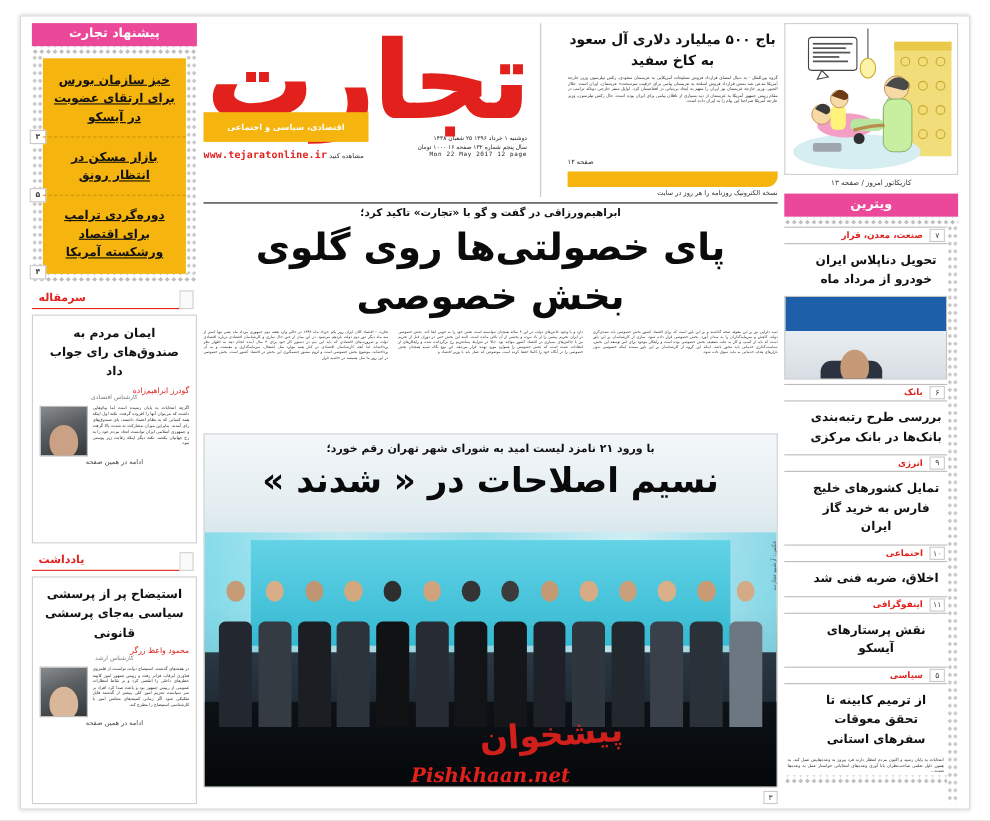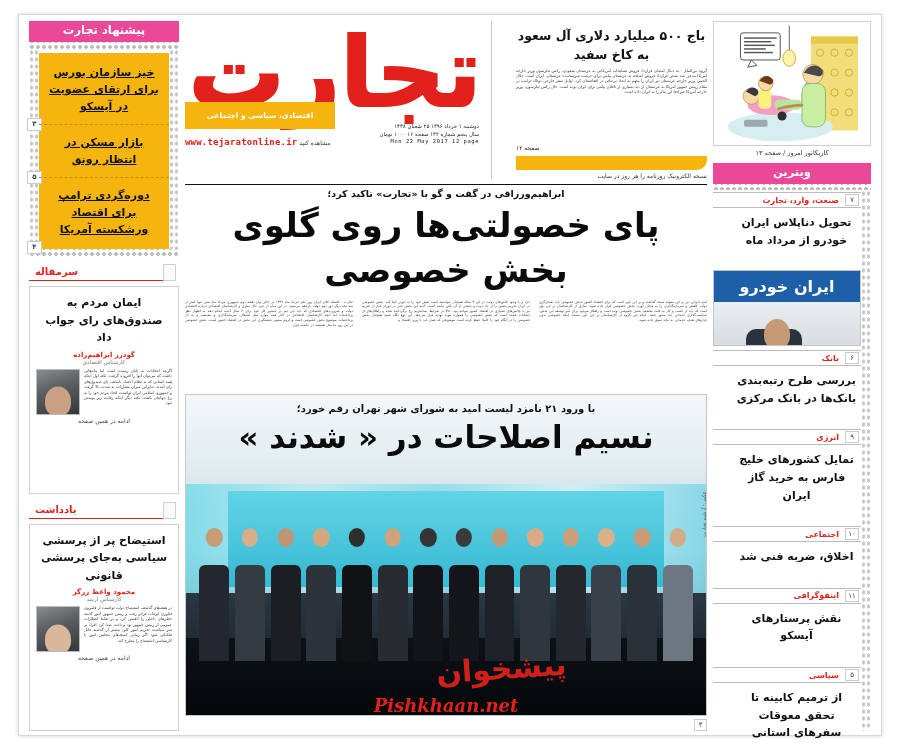--- a/index.html
+++ b/index.html
@@ -94,21 +94,21 @@
   }
   .edi-title .sq { width:13px; border:1px solid #cfcfcf; background:#fafafa; margin-right:3px;}
   .edi-card {
     border:1px solid #cfcfcf; margin-top:5px; padding:7px 6px 8px 6px;
     background:#fff; flex:1; min-height:0; overflow:hidden;
   }
   .edi-h {
     font-size:11px; font-weight:bold; line-height:1.6; text-align:center; color:#111;
     margin-bottom:4px;
   }
-  .edi-by { font-size:7px; color:#e2211c; text-align:center; font-weight:bold; }
+  .edi-by { font-size:7px; color:#e2211c; font-weight:normal; }
   .edi-role { font-size:5.5px; color:#7a7a7a; text-align:center; margin-bottom:3px; }
   .edi-portrait {
     float:left; width:44px; height:46px; margin:1px 4px 2px 0;
     background:linear-gradient(160deg,#8a8d8f 0%,#5d6164 40%,#33373a 100%);
     border:1px solid #bbb;
     position:relative; overflow:hidden;
   }
   .edi-portrait::after{
     content:""; position:absolute; left:50%; top:46%;
     transform:translate(-50%,-12%);
@@ -137,21 +137,21 @@
     margin-top:2px; padding:1px 2px;
   }
   .vit-row .pg {
     width:14px; height:12px; border:1px solid #cacaca; background:#fff;
     font-size:7px; color:#444; display:flex; align-items:center; justify-content:center;
     flex:0 0 14px;
   }
   .vit-row .cat { color:#e2211c; font-size:8px; font-weight:bold; flex:1; text-align:right; padding-right:2px;}
   .vit-h {
     font-size:11px; font-weight:bold; line-height:1.6; text-align:center;
-    color:#111; padding:6px 4px 20px 4px;margin-left:19px;
+    color:#111; padding:6px 4px 5px 4px;margin-left:19px;
   }
   .vit-body { display:flex; }
   .vit-photo {
     height:76px; margin:1px 0 4px 0; border:1px solid #c4c4c4;
     background:linear-gradient(#1d5fa8,#1d5fa8 42%,#e9eef2 42%,#d7dde2 100%);
     position:relative; overflow:hidden; flex:1;
   }
   .vit-photo .brandtxt {
     position:absolute; top:6px; right:0; left:0; text-align:center;
     color:#fff; font-weight:bold; font-size:16px; letter-spacing:-1px;
@@ -333,25 +333,24 @@
 
       <div class="sec-head">ویترین</div>
       <div class="dotrow"></div>
 
       <div class="vit-body" style="flex:1 1 auto; min-height:0;">
         <div class="dotcol"></div>
         <div class="vit-list" style="flex:1; min-width:0;">
 
           <div class="vit-row">
             <div class="pg">۷</div>
-            <div class="cat">صنعت، وارد، تجارت</div>
+            <div class="cat">صنعت، معدن، قرار</div>
           </div>
           <div class="vit-h">تحویل دناپلاس ایران خودرو از مرداد ماه</div>
           <div class="vit-photo">
-            <div class="brandtxt">ایران خودرو</div>
             <div class="torso"></div>
             <div class="head"></div>
           </div>
 
           <div class="vit-row">
             <div class="pg">۶</div>
             <div class="cat">بانک</div>
           </div>
           <div class="vit-h">بررسی طرح رتبه‌بندی بانک‌ها در بانک مرکزی</div>
 

